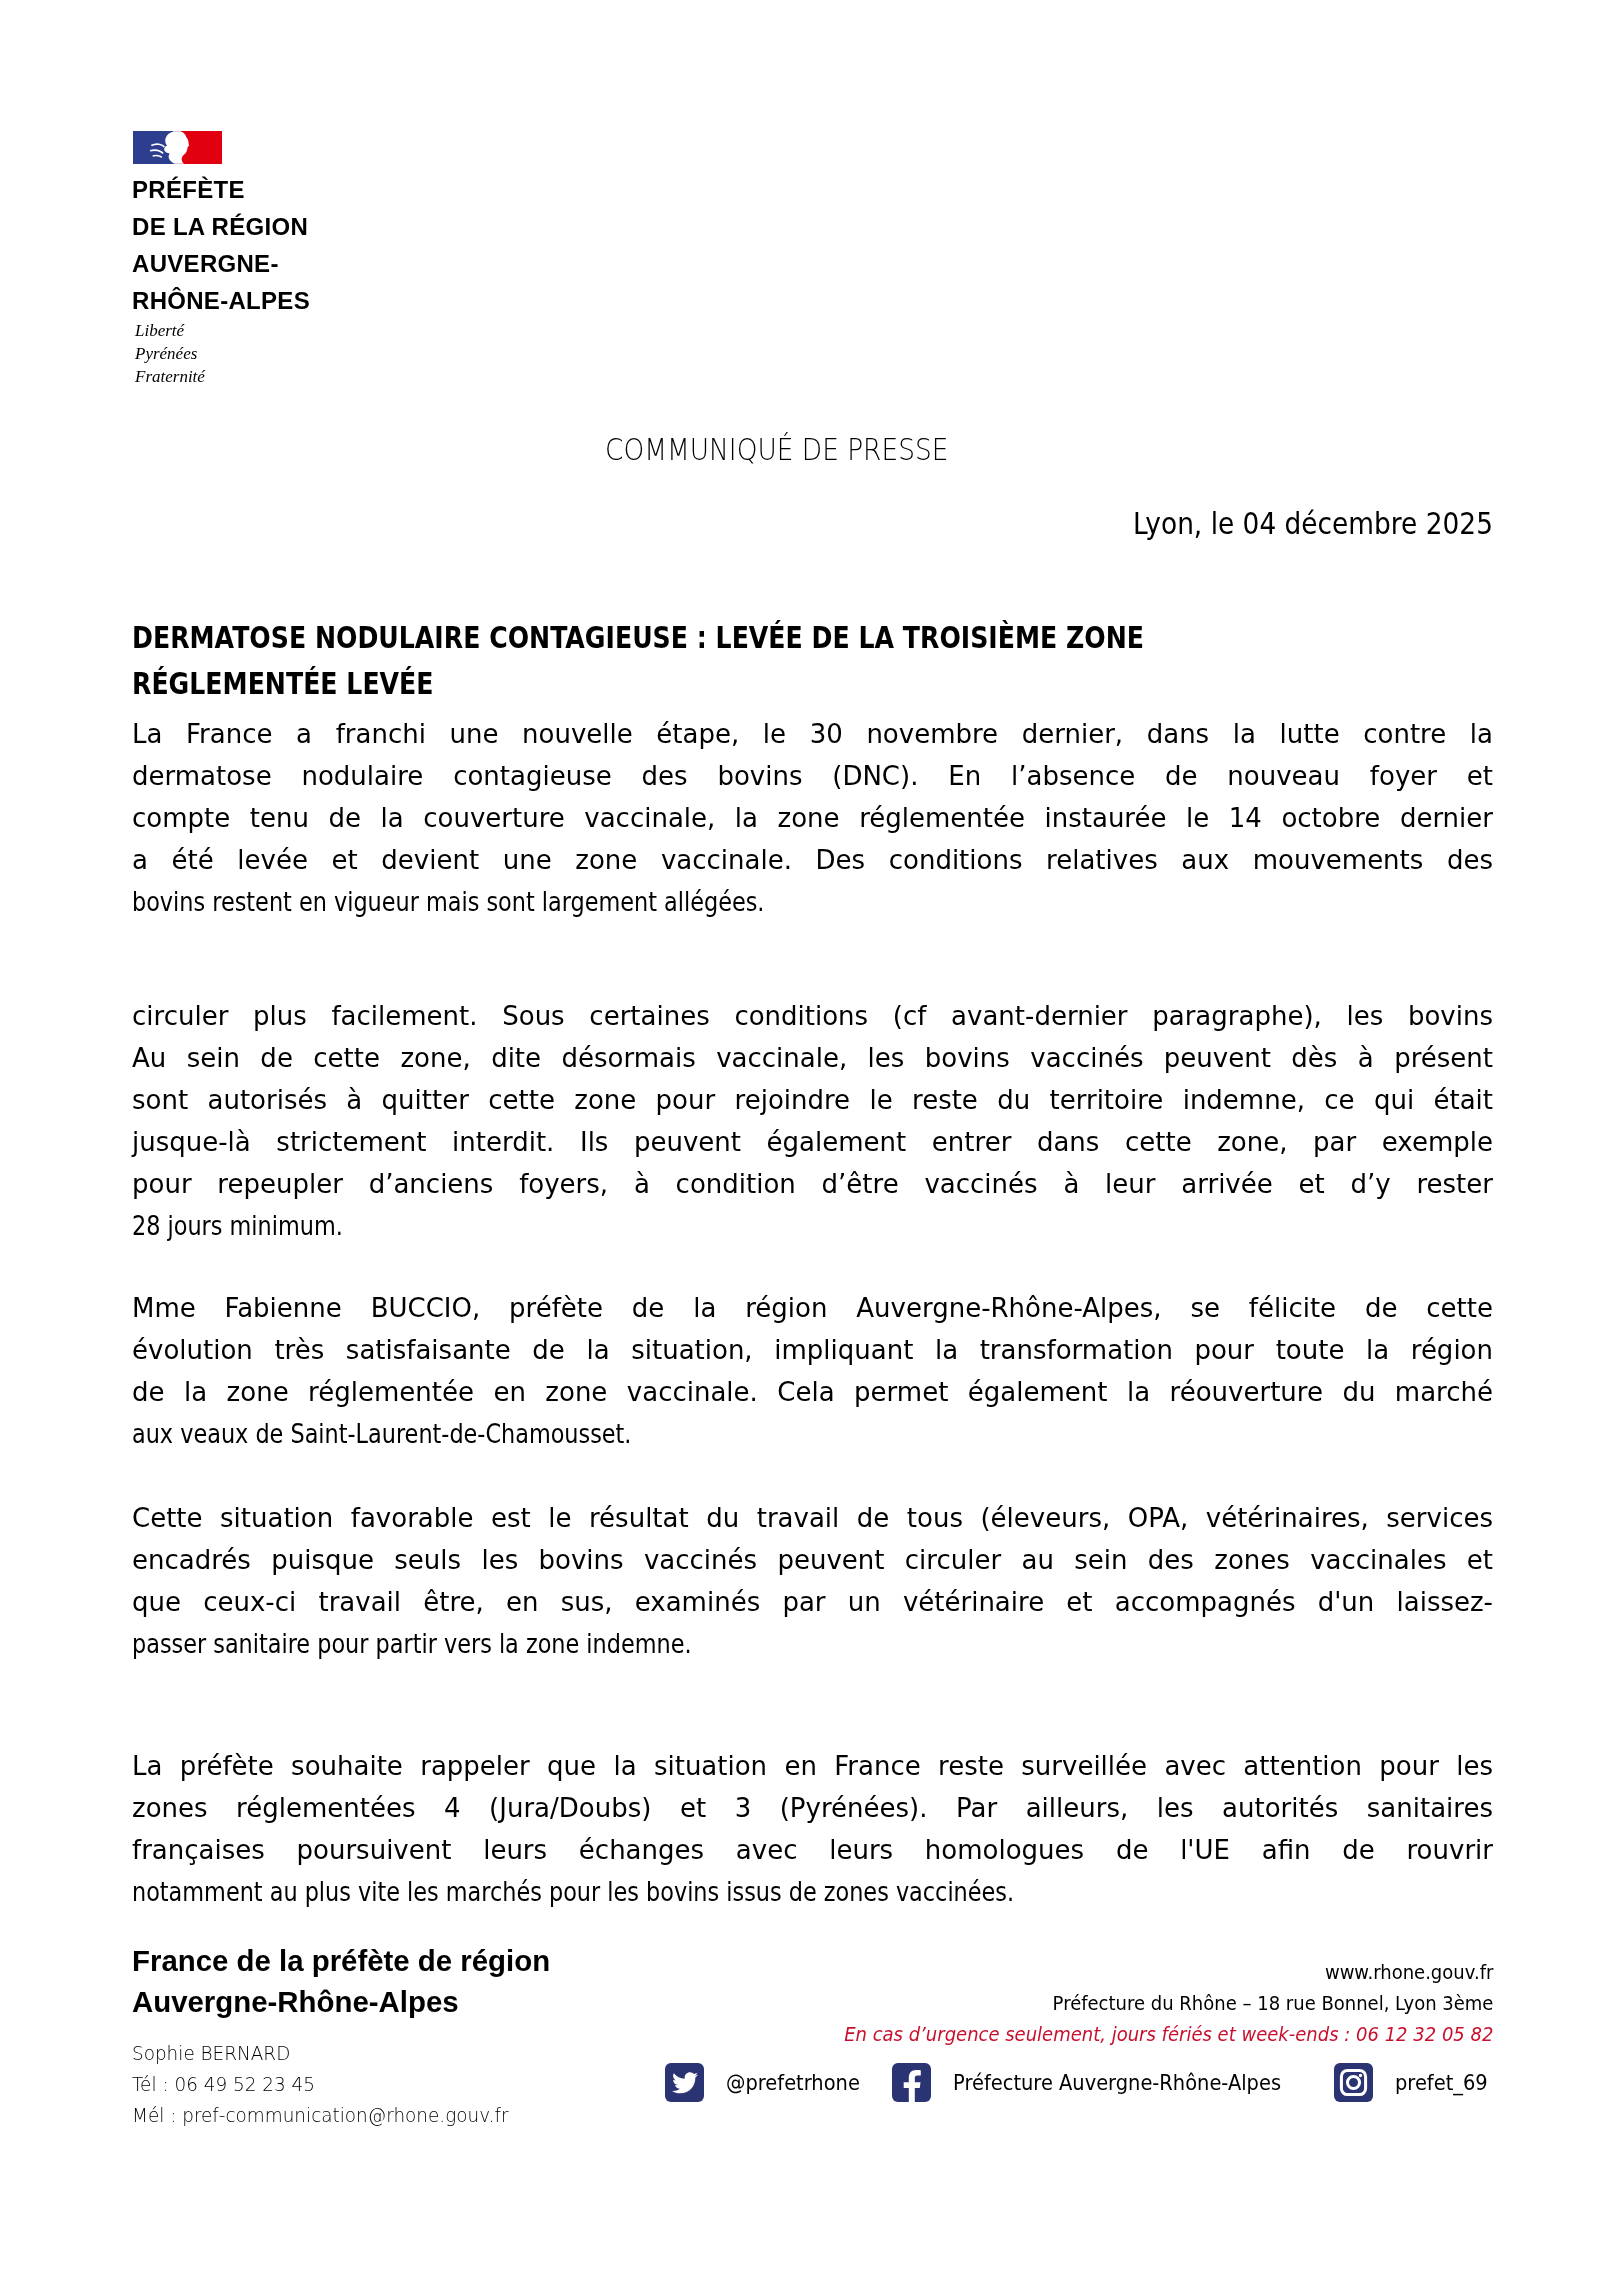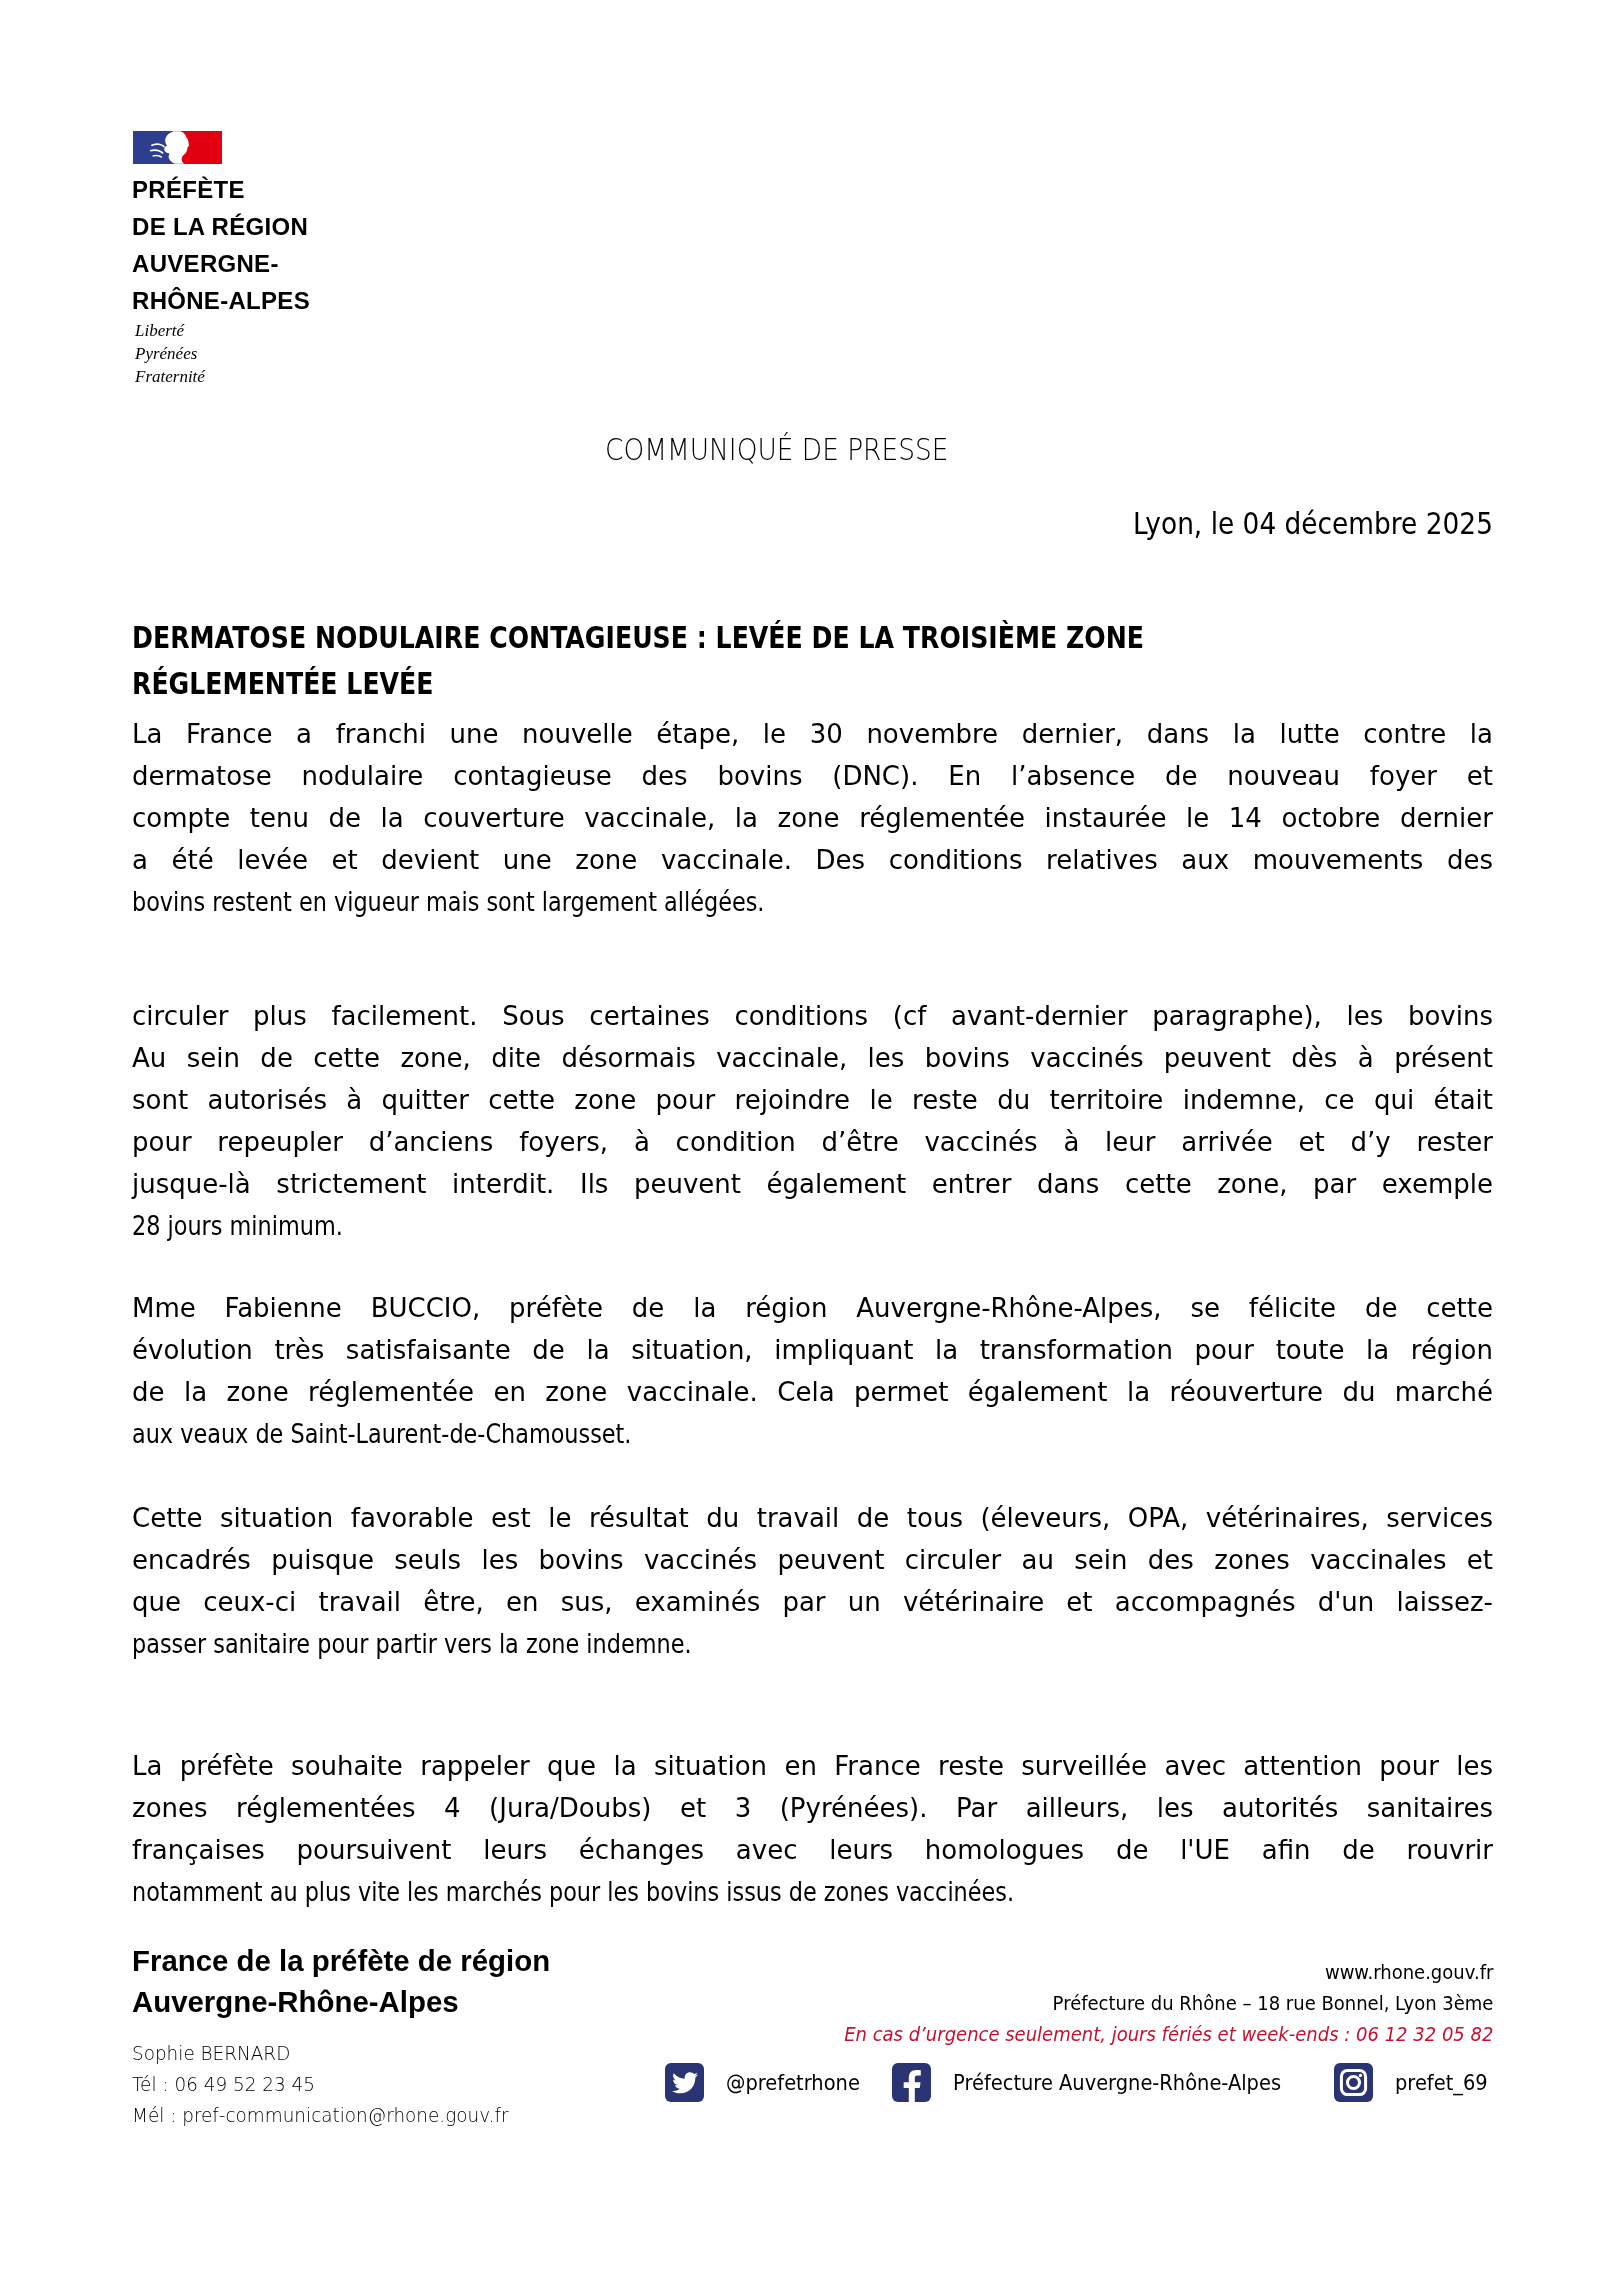--- a/index.html
+++ b/index.html
@@ -87,22 +87,22 @@
     <span class="ln">a été levée et devient une zone vaccinale. Des conditions relatives aux mouvements des</span>
     <span class="ln last" style="transform: scaleX(0.86); transform-origin: left center;">bovins restent en vigueur mais sont largement allégées.</span>
   </p>
 </div>
 
 <div class="abs body" style="top:995px">
   <p class="para">
     <span class="ln">circuler plus facilement. Sous certaines conditions (cf avant-dernier paragraphe), les bovins</span>
     <span class="ln">Au sein de cette zone, dite désormais vaccinale, les bovins vaccinés peuvent dès à présent</span>
     <span class="ln">sont autorisés à quitter cette zone pour rejoindre le reste du territoire indemne, ce qui était</span>
+    <span class="ln">jusque-là strictement interdit. Ils peuvent également entrer dans cette zone, par exemple</span>
     <span class="ln">pour repeupler d’anciens foyers, à condition d’être vaccinés à leur arrivée et d’y rester</span>
-    <span class="ln">jusque-là strictement interdit. Ils peuvent également entrer dans cette zone, par exemple</span>
     <span class="ln last" style="transform: scaleX(0.86); transform-origin: left center;">28 jours minimum.</span>
   </p>
 </div>
 
 <div class="abs body" style="top:1287px">
   <p class="para">
     <span class="ln">Mme Fabienne BUCCIO, préfète de la région Auvergne-Rhône-Alpes, se félicite de cette</span>
     <span class="ln">évolution très satisfaisante de la situation, impliquant la transformation pour toute la région</span>
     <span class="ln">de la zone réglementée en zone vaccinale. Cela permet également la réouverture du marché</span>
     <span class="ln last" style="transform: scaleX(0.86); transform-origin: left center;">aux veaux de Saint-Laurent-de-Chamousset.</span>

